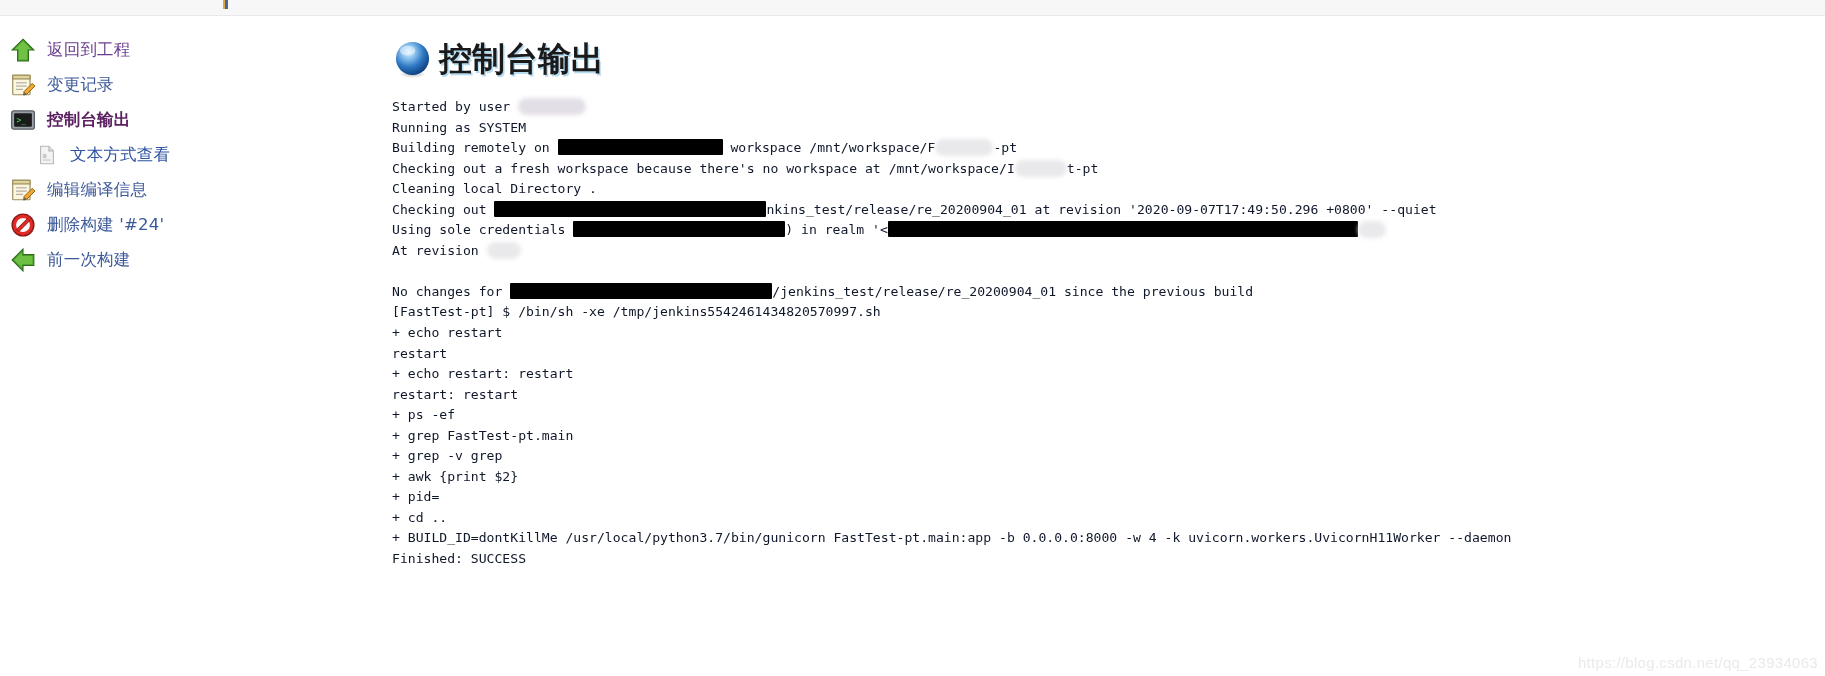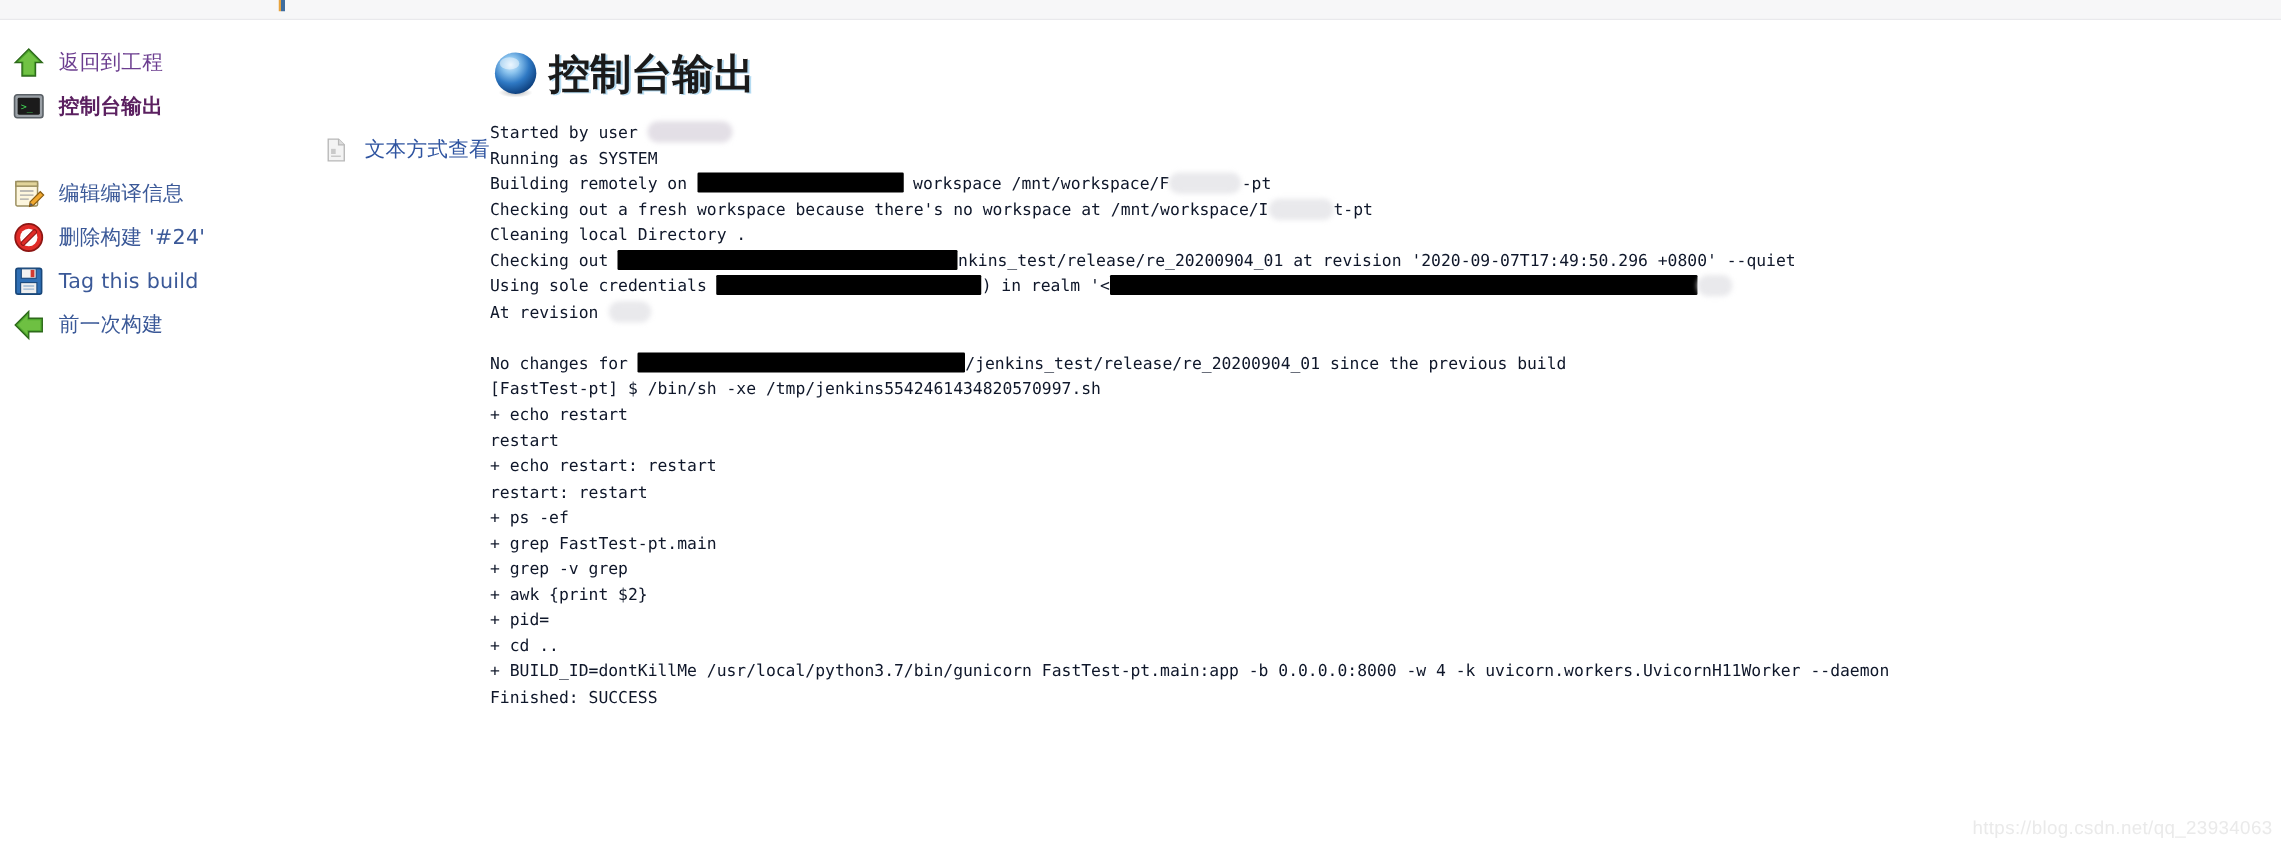--- a/index.html
+++ b/index.html
@@ -61,21 +61,21 @@
     font-size: 16.5px;
     color: #3b5998;
     font-family: "DejaVu Sans", "Liberation Sans", sans-serif;
     letter-spacing: 0.2px;
   }
   .side-item.current .side-label {
     color: #5b2060;
     font-weight: bold;
   }
   .side-item.purple .side-label { color: #6b3d8f; }
-  .side-item.sub { padding-left: 36px; justify-content: flex-end; }
+  .side-item.sub { padding-left: 36px; }
   .side-item.sub .ico { width: 22px; height: 22px; flex: 0 0 22px; margin-right: 12px; }
   .side-item.sub .side-label { color: #2f54a0; }
 
   
   .ico svg { display: block; width: 100%; height: 100%; }
 
   
   .main {
     position: absolute;
     top: 0; left: 392px;
@@ -159,78 +159,78 @@
   <div class="sidebar" id="sidebar">
       <a class="side-item purple" href="#">
         <span class="ico">
           <svg viewBox="0 0 24 24">
             <path d="M12 2 L22 12 L17 12 L17 22 L7 22 L7 12 L2 12 Z" fill="#4fa82e" stroke="#2e6a1b" stroke-width="1"></path>
             <path d="M12 4 L19.5 11.3 L15.8 11.3 L15.8 20.8 L8.2 20.8 L8.2 11.3 L4.5 11.3 Z" fill="#7ccb4c" opacity="0.75"></path>
           </svg>
         </span>
         <span class="side-label">返回到工程</span>
       </a>
-      <a class="side-item current" href="#">
-        <span class="ico">
-          <svg viewBox="0 0 24 24">
-            <rect x="1.5" y="3.5" width="21" height="17" rx="2" fill="#9aa0a6" stroke="#5a6066" stroke-width="1.2"></rect>
-            <rect x="3.8" y="5.8" width="16.4" height="12.4" rx="1" fill="#1b1b1b"></rect>
-            <text x="6" y="14.6" font-family="monospace" font-size="7.4" fill="#46e05a">&gt;_</text>
-          </svg>
-        </span>
-        <span class="side-label">控制台输出</span>
-      </a>
-      <a class="side-item sub" href="#">
-        <span class="ico">
-          <svg viewBox="0 0 24 24">
-            <path d="M5 2.5 h9 l5 5 v14 h-14 z" fill="#f3f3f3" stroke="#b8b8b8" stroke-width="1.2"></path>
-            <path d="M14 2.5 v5 h5" fill="#dcdcdc" stroke="#b8b8b8" stroke-width="1.1"></path>
-            <rect x="7.5" y="11" width="4" height="4.5" fill="#c9c9c9"></rect>
-            <line x1="7.5" y1="17.5" x2="16" y2="17.5" stroke="#c9c9c9" stroke-width="1.3"></line>
-          </svg>
-        </span>
-        <span class="side-label">文本方式查看</span>
-      </a>
       <a class="side-item" href="#">
         <span class="ico">
           <svg viewBox="0 0 24 24">
             <rect x="2.5" y="3" width="16" height="18" rx="1" fill="#fdf6dd" stroke="#9b8f5f" stroke-width="1.1"></rect>
             <rect x="2.5" y="3" width="16" height="3.4" fill="#e2d49a" stroke="#9b8f5f" stroke-width="1.1"></rect>
             <line x1="5.5" y1="10" x2="15.5" y2="10" stroke="#a6a6a6" stroke-width="1"></line>
             <line x1="5.5" y1="13" x2="15.5" y2="13" stroke="#a6a6a6" stroke-width="1"></line>
             <line x1="5.5" y1="16" x2="12" y2="16" stroke="#a6a6a6" stroke-width="1"></line>
             <path d="M13 18 L20.5 10.5 L23 13 L15.5 20.5 L12.6 21.3 Z" fill="#f0a830" stroke="#8a5d11" stroke-width="0.9"></path>
             <path d="M12.6 21.3 L13.4 18.6 L15.4 20.5 Z" fill="#5c5c5c"></path>
           </svg>
         </span>
+        <span class="side-label">变更记录</span>
+      </a>
+      <a class="side-item current" href="#">
+        <span class="ico">
+          <svg viewBox="0 0 24 24">
+            <rect x="1.5" y="3.5" width="21" height="17" rx="2" fill="#9aa0a6" stroke="#5a6066" stroke-width="1.2"></rect>
+            <rect x="3.8" y="5.8" width="16.4" height="12.4" rx="1" fill="#1b1b1b"></rect>
+            <text x="6" y="14.6" font-family="monospace" font-size="7.4" fill="#46e05a">&gt;_</text>
+          </svg>
+        </span>
+        <span class="side-label">控制台输出</span>
+      </a>
+      <a class="side-item sub" href="#">
+        <span class="ico">
+          <svg viewBox="0 0 24 24">
+            <path d="M5 2.5 h9 l5 5 v14 h-14 z" fill="#f3f3f3" stroke="#b8b8b8" stroke-width="1.2"></path>
+            <path d="M14 2.5 v5 h5" fill="#dcdcdc" stroke="#b8b8b8" stroke-width="1.1"></path>
+            <rect x="7.5" y="11" width="4" height="4.5" fill="#c9c9c9"></rect>
+            <line x1="7.5" y1="17.5" x2="16" y2="17.5" stroke="#c9c9c9" stroke-width="1.3"></line>
+          </svg>
+        </span>
+        <span class="side-label">文本方式查看</span>
+      </a>
+      <a class="side-item" href="#">
+        <span class="ico">
+          <svg viewBox="0 0 24 24">
+            <rect x="2.5" y="3" width="16" height="18" rx="1" fill="#fdf6dd" stroke="#9b8f5f" stroke-width="1.1"></rect>
+            <rect x="2.5" y="3" width="16" height="3.4" fill="#e2d49a" stroke="#9b8f5f" stroke-width="1.1"></rect>
+            <line x1="5.5" y1="10" x2="15.5" y2="10" stroke="#a6a6a6" stroke-width="1"></line>
+            <line x1="5.5" y1="13" x2="15.5" y2="13" stroke="#a6a6a6" stroke-width="1"></line>
+            <line x1="5.5" y1="16" x2="12" y2="16" stroke="#a6a6a6" stroke-width="1"></line>
+            <path d="M13 18 L20.5 10.5 L23 13 L15.5 20.5 L12.6 21.3 Z" fill="#f0a830" stroke="#8a5d11" stroke-width="0.9"></path>
+            <path d="M12.6 21.3 L13.4 18.6 L15.4 20.5 Z" fill="#5c5c5c"></path>
+          </svg>
+        </span>
         <span class="side-label">编辑编译信息</span>
       </a>
       <a class="side-item" href="#">
         <span class="ico">
           <svg viewBox="0 0 24 24">
             <circle cx="12" cy="12" r="10" fill="#e02b27" stroke="#8d1613" stroke-width="1.3"></circle>
             <circle cx="12" cy="12" r="6.4" fill="#fdfdfd"></circle>
             <rect x="4.6" y="10.6" width="14.8" height="3" rx="1.2" transform="rotate(-45 12 12)" fill="#e02b27" stroke="#8d1613" stroke-width="0.8"></rect>
           </svg>
         </span>
         <span class="side-label">删除构建 '#24'</span>
-      </a>
-      <a class="side-item" href="#">
-        <span class="ico">
-          <svg viewBox="0 0 24 24">
-            <rect x="2.5" y="2.5" width="19" height="19" rx="1.6" fill="#2f6fb5" stroke="#1c4madame" stroke-width="1"></rect>
-            <rect x="2.5" y="2.5" width="19" height="19" rx="1.6" fill="none" stroke="#19477a" stroke-width="1.2"></rect>
-            <rect x="6.5" y="2.8" width="11" height="7" fill="#f2f2f2" stroke="#19477a" stroke-width="0.8"></rect>
-            <rect x="13.4" y="3.6" width="2.8" height="5.4" fill="#d13a32"></rect>
-            <rect x="6" y="13" width="12" height="8.2" fill="#eeeeee" stroke="#19477a" stroke-width="0.8"></rect>
-            <line x1="8" y1="15.5" x2="16" y2="15.5" stroke="#9bb6d1" stroke-width="1"></line>
-            <line x1="8" y1="17.8" x2="16" y2="17.8" stroke="#9bb6d1" stroke-width="1"></line>
-          </svg>
-        </span>
-        <span class="side-label">Tag this build</span>
       </a>
       <a class="side-item" href="#">
         <span class="ico">
           <svg viewBox="0 0 24 24">
             <path d="M2 12 L12 2 L12 7 L22 7 L22 17 L12 17 L12 22 Z" fill="#4fa82e" stroke="#2e6a1b" stroke-width="1"></path>
             <path d="M4 12 L11 5 L11 8.4 L20.6 8.4 L20.6 15.6 L11 15.6 L11 19 Z" fill="#7ccb4c" opacity="0.7"></path>
           </svg>
         </span>
         <span class="side-label">前一次构建</span>
       </a>

